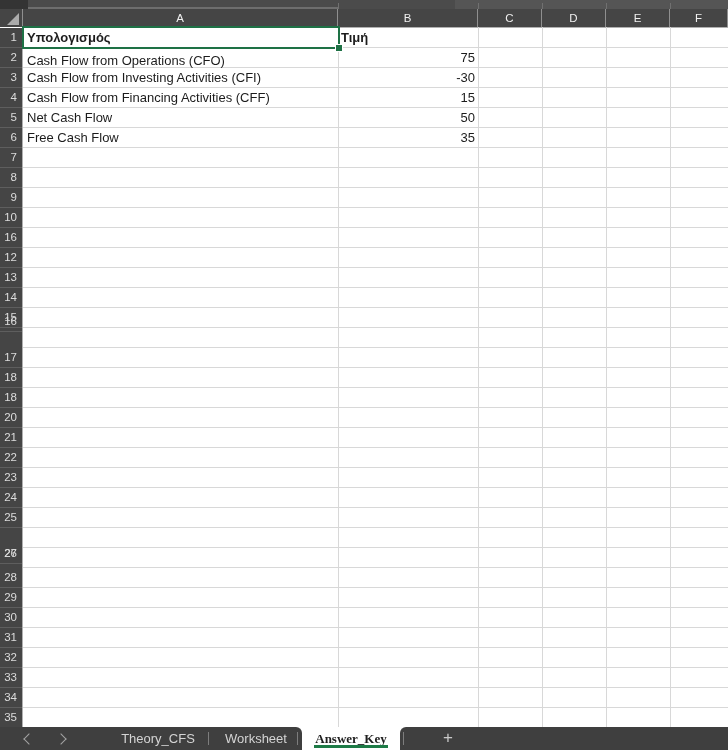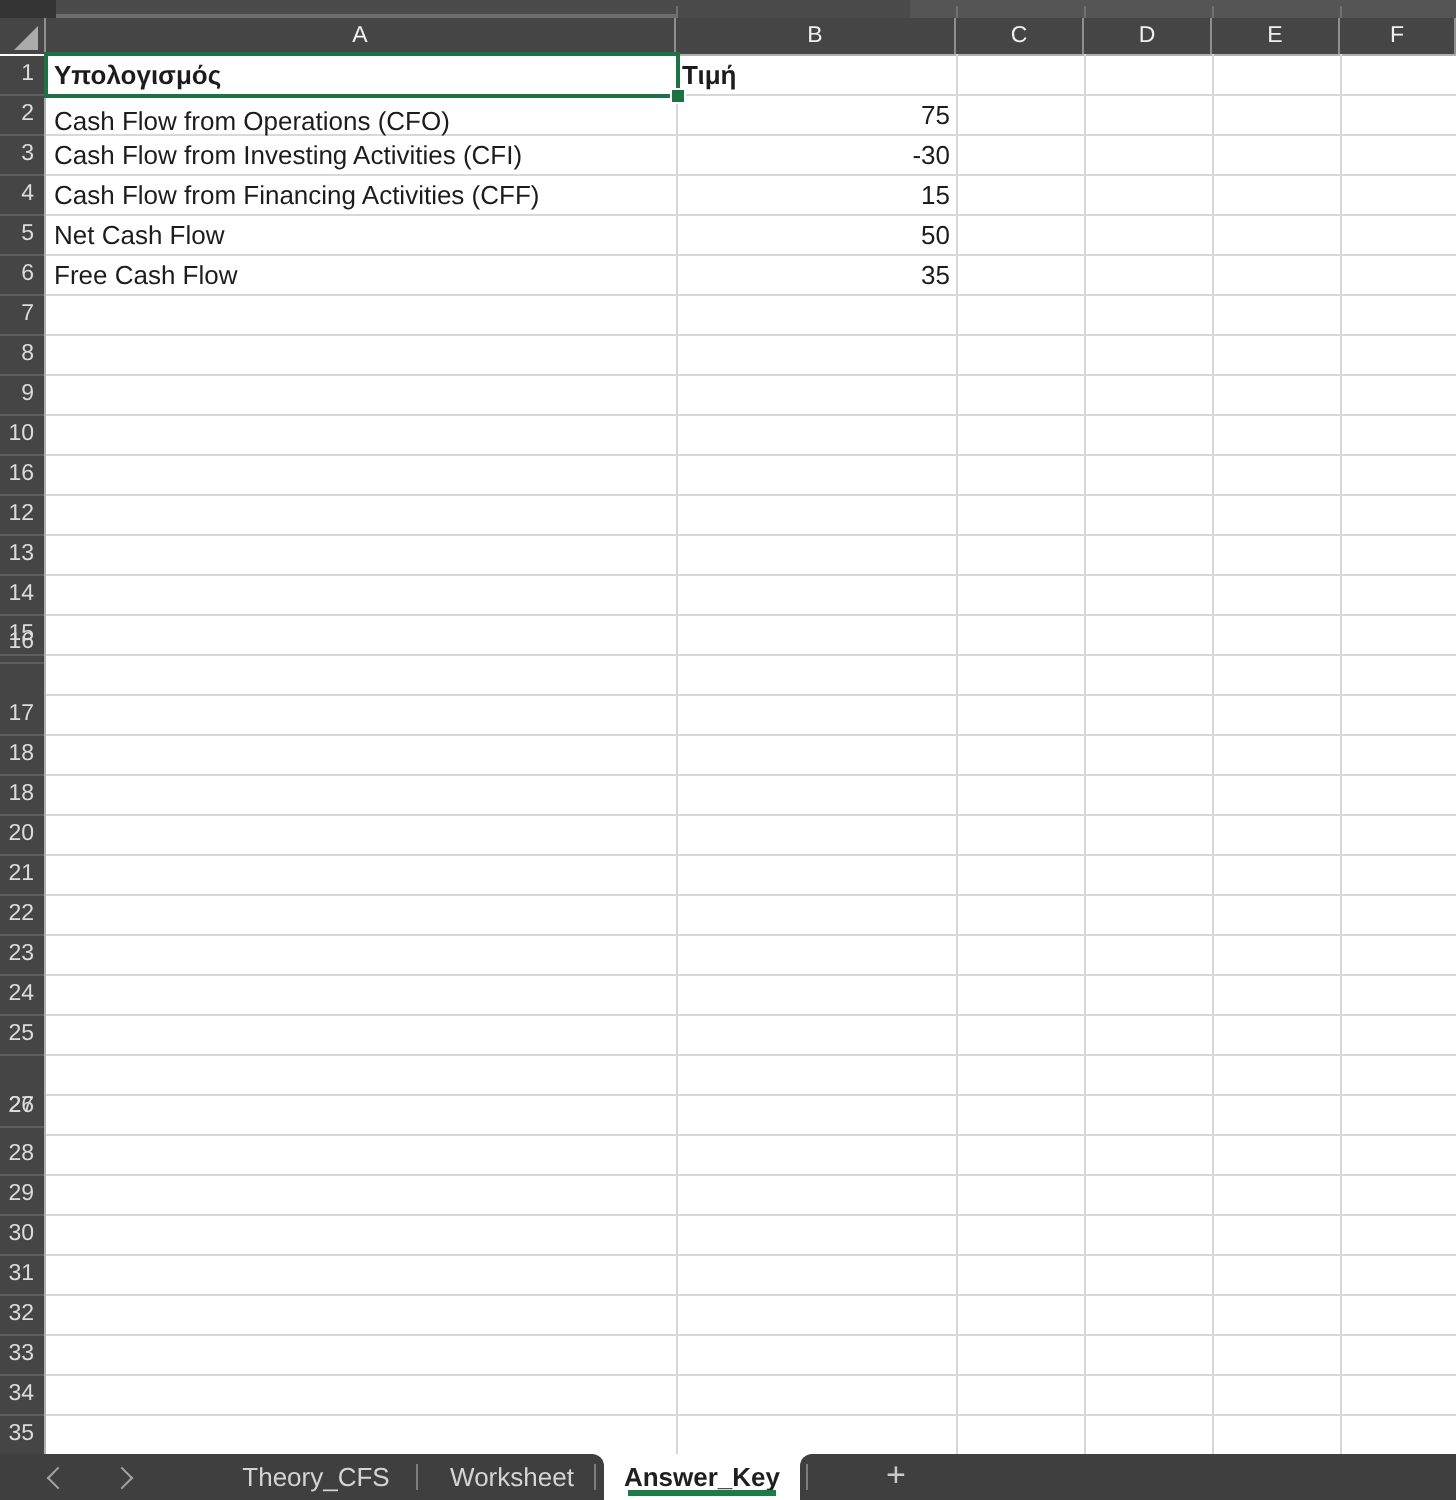--- a/index.html
+++ b/index.html
@@ -166,20 +166,20 @@
   <div class="dark-right"></div>
   <div class="nav-btn" style="left:18px;">
     <span class="chev left"></span>
   </div>
   <div class="nav-btn" style="left:50px;">
     <span class="chev right"></span>
   </div>
   <div id="tabs">
       <div class="sheet-tab" style="left: 158px;">Theory_CFS</div>
       <div class="sheet-tab" style="left: 256px;">Worksheet</div>
-      <div class="sheet-tab active" style="left: 351px;">Answer_Key</div>
+      <div class="sheet-tab active" style="left: 351px; font-family: Liberation Serif, serif;">Answer_Key</div>
       <div class="active-underline" style="left: 351px; width: 74px;"></div>
       <div class="tab-sep" style="left: 208px;"></div>
       <div class="tab-sep" style="left: 297px;"></div>
       <div class="tab-sep" style="left: 403px;"></div>
     </div>
   <div class="add-sheet" style="left:448px;">+</div>
 </div>
 
 </body></html>

